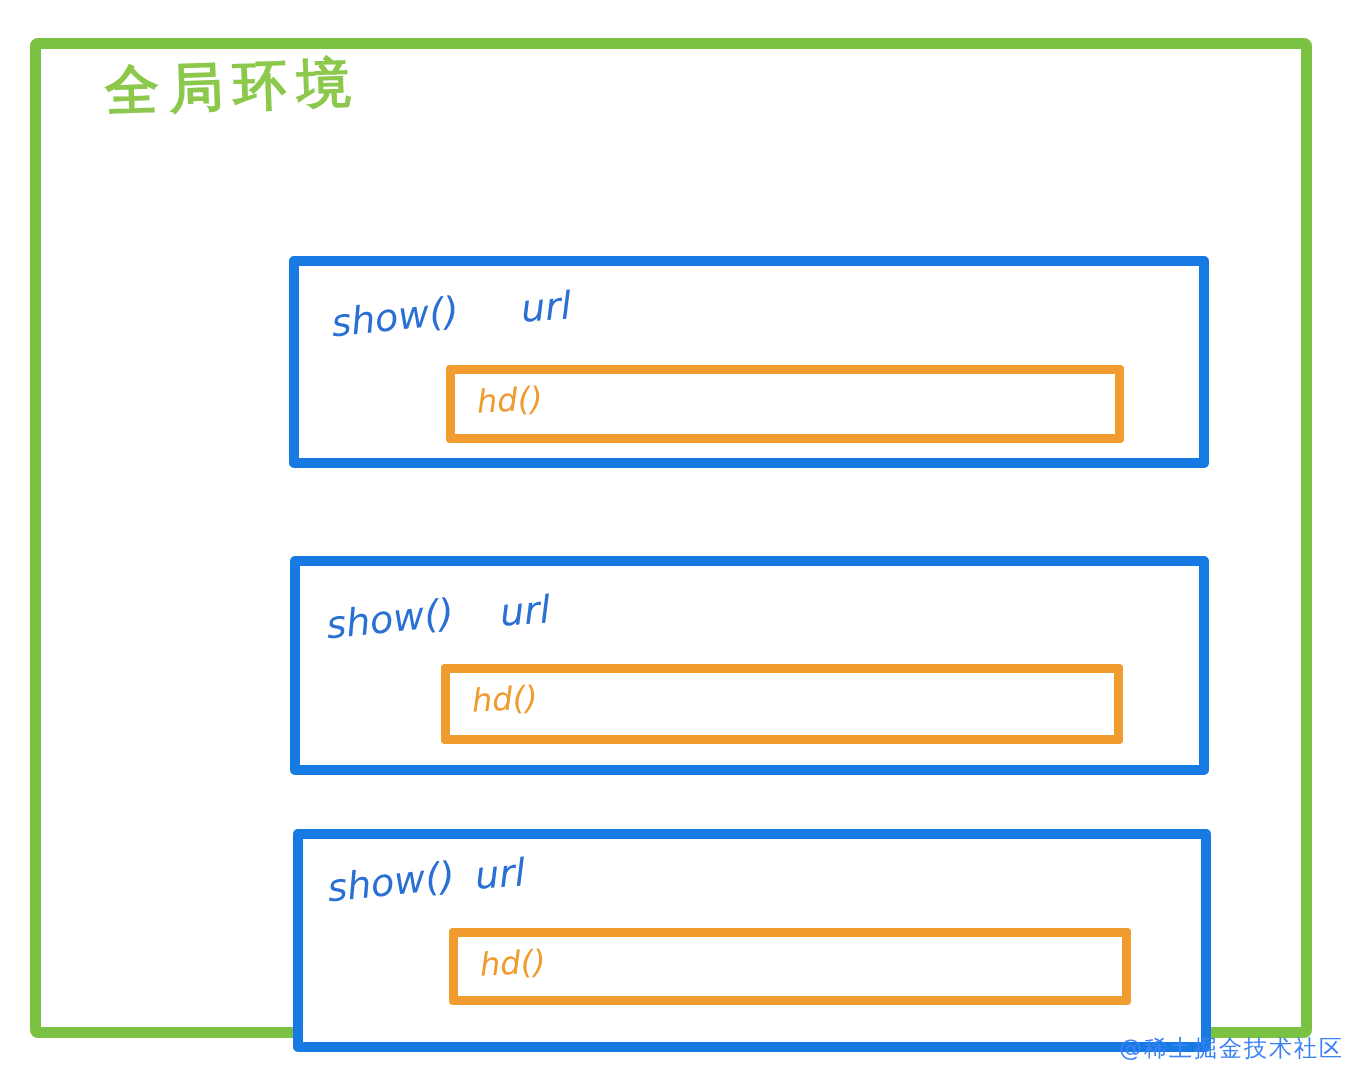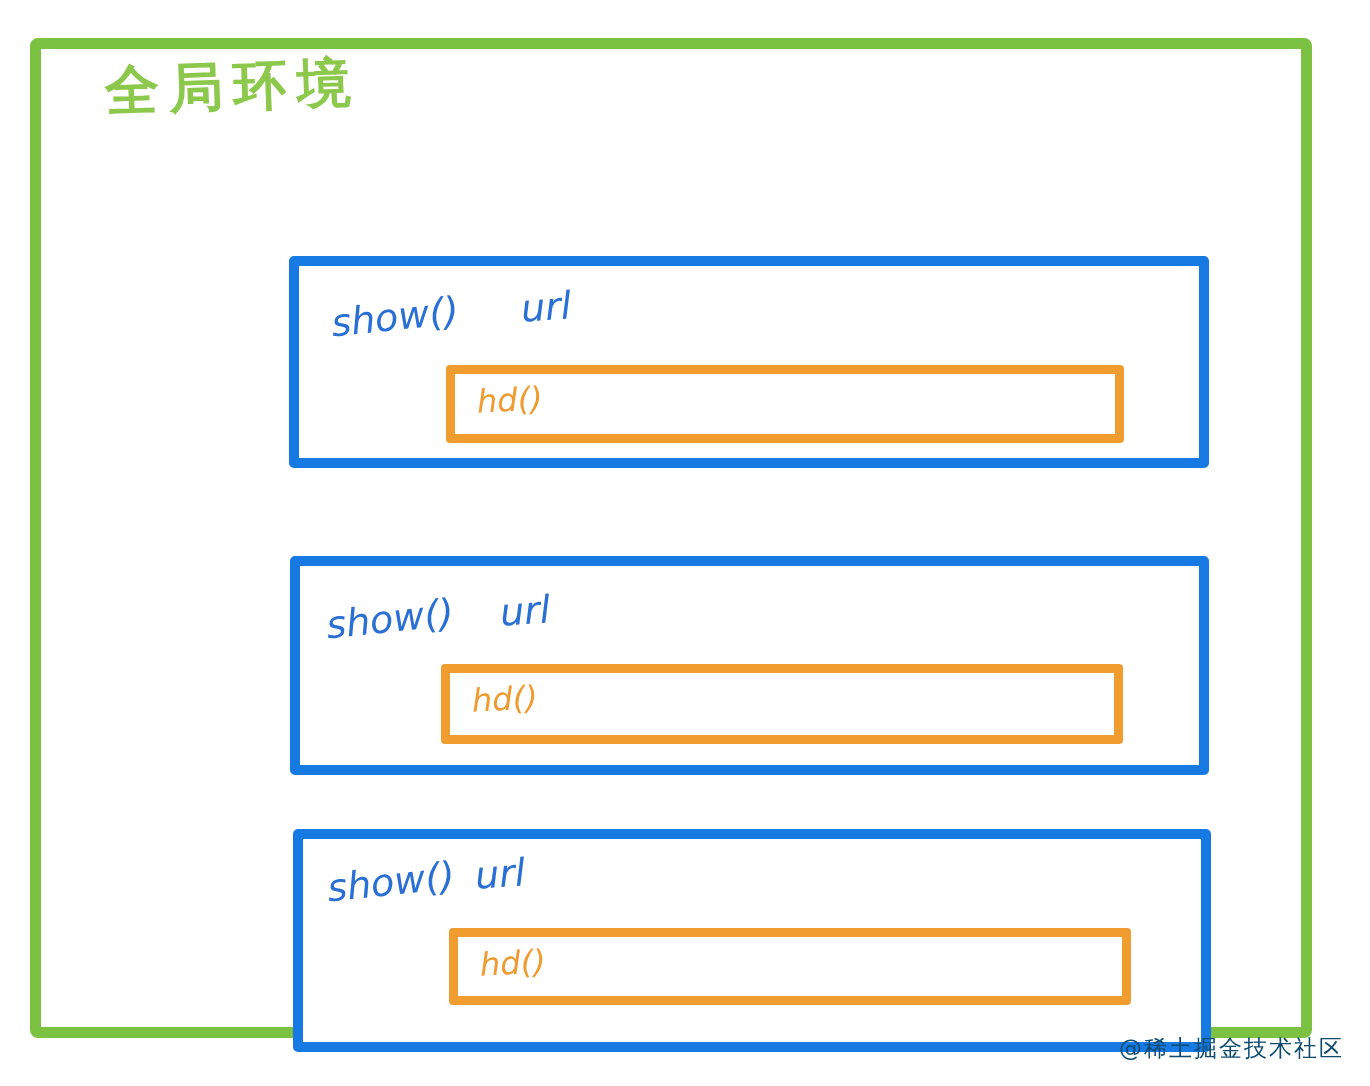--- a/index.html
+++ b/index.html
@@ -95,21 +95,21 @@
     white-space: nowrap;
     transform: rotate(-3deg);
     user-select: none;
   }
 
   .watermark {
     position: absolute;
     right: 26px;
     bottom: 22px;
     font-size: 23px;
-    color: #0c4a6e;
+    color: #3b82f6;
     letter-spacing: 2px;
     user-select: none;
   }
 </style>
 </head>
 <body>
 
 <div class="canvas">
 
   <div class="global-box">

